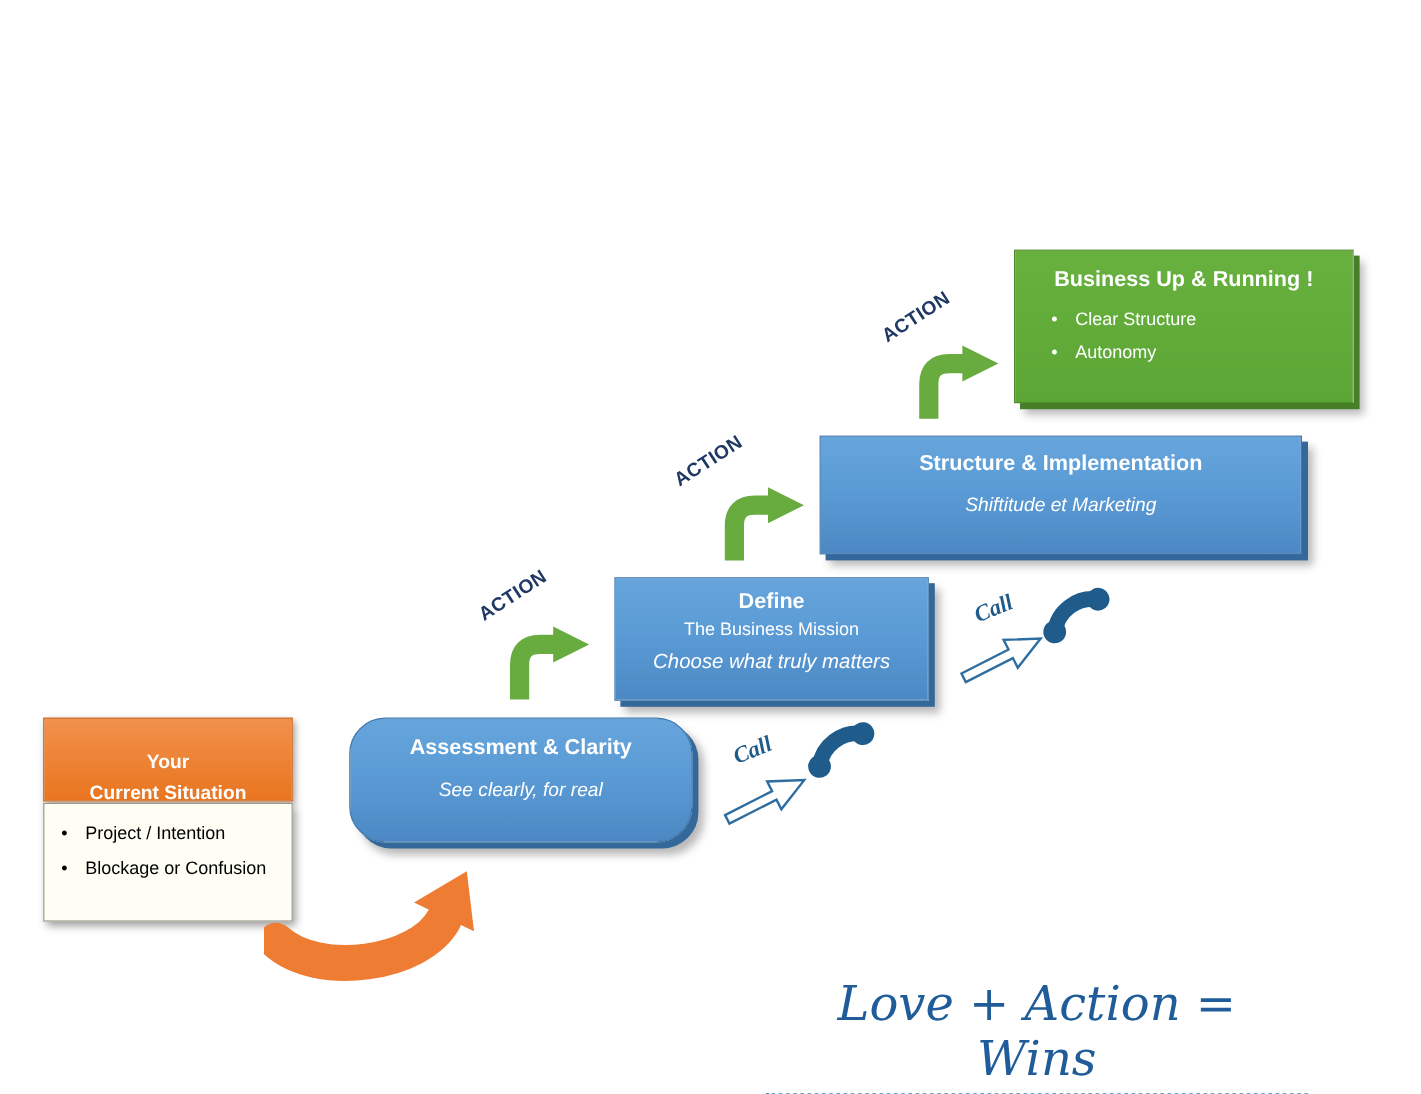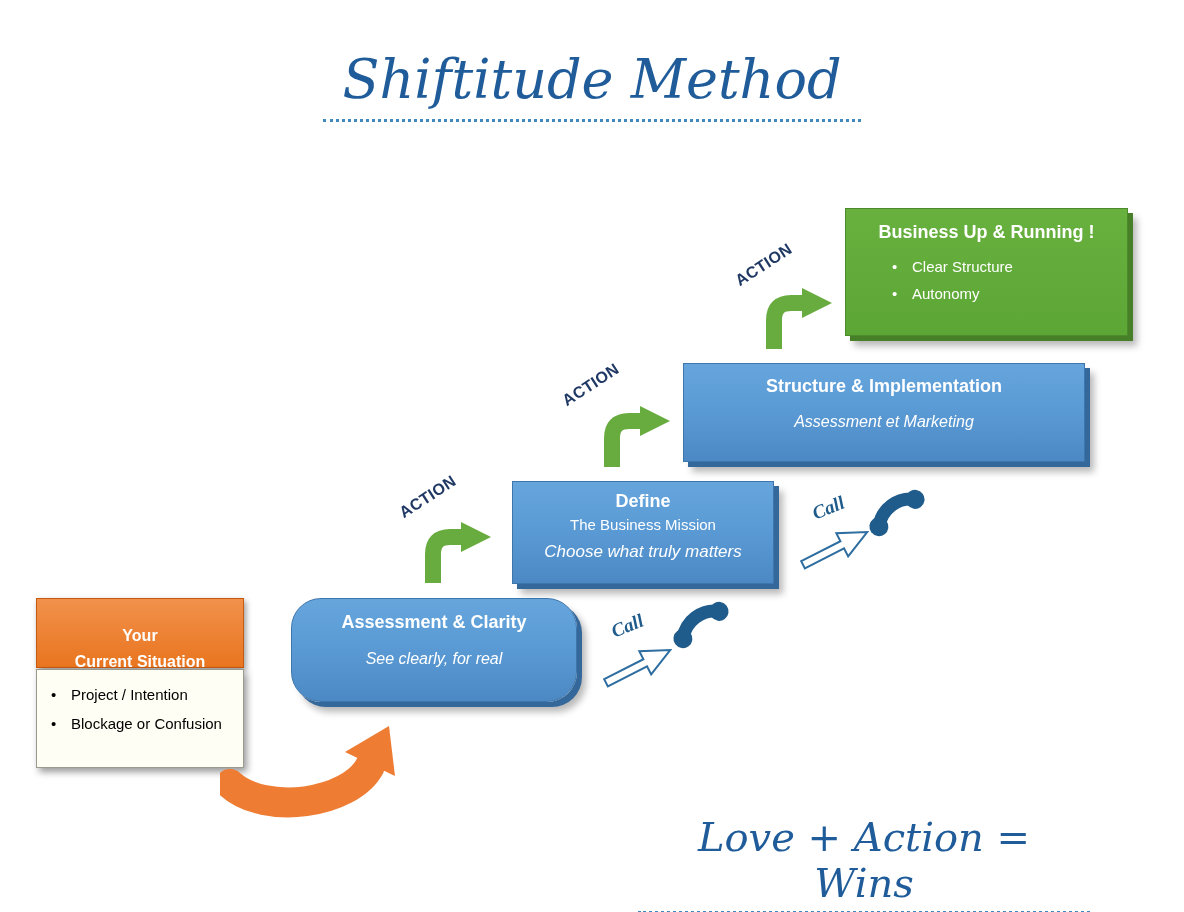--- a/index.html
+++ b/index.html
@@ -33,21 +33,21 @@
   }
   .box.greenbg {
     background:linear-gradient(180deg,#68B13F 0%,#5CA635 100%);
     border:1px solid #4C8A2B;
     box-shadow:5px 5px 0 #477F28, 9px 10px 7px rgba(0,0,0,0.28);
   }
   .box-title { font-weight:bold; font-size:18px; }
   .box-sub { font-style:italic; font-size:16px; }
 
   .box.result { left:845px; top:208px; width:283px; height:128px; padding-top:13px; }
-  .result-bullets { margin-top:10px; text-align:left; padding-left:44px; }
+  .result-bullets { margin-top:10px; text-align:left; padding-left:28px; }
   .bullet { position:relative; padding-left:22px; font-size:15px; line-height:27px; }
   .bullet::before { content:"\2022"; position:absolute; left:2px; }
 
   .box.structure { left:683px; top:363px; width:402px; height:99px; padding-top:12px; }
   .box.structure .box-sub { margin-top:16px; }
 
   .box.define { left:512px; top:481px; width:262px; height:103px; padding-top:9px; }
   .box.define .box-title { font-size:18px;text-align:center; }
   .define-line2 { font-size:15px; margin-top:4px; }
   .define-line3 { font-size:17px; font-style:italic; margin-top:9px; }
@@ -97,35 +97,32 @@
   .phone-1 { left:868px; top:484px; }
   .phone-2 { left:672px; top:596px; }
   .swoosh { left:220px; top:714px; }
   .iconwrap { line-height:0; }
 </style>
 </head>
 <body>
 
 <div class="canvas">
 
-  <div class="abs title-wrap">
-    <span class="script-title">Shiftitude Method</span>
-  </div>
 
   <div class="abs box greenbg result">
     <div class="box-title">Business Up &amp; Running !</div>
     <div class="result-bullets">
       <div class="bullet">Clear Structure</div>
       <div class="bullet">Autonomy</div>
     </div>
   </div>
 
   <div class="abs box blue structure">
     <div class="box-title">Structure &amp; Implementation</div>
-    <div class="box-sub">Assessment et Marketing</div>
+    <div class="box-sub">Shiftitude et Marketing</div>
   </div>
 
   <div class="abs box blue define">
     <div class="box-title">Define</div>
     <div class="define-line2">The Business Mission</div>
     <div class="define-line3">Choose what truly matters</div>
   </div>
 
   <div class="abs box blue assessment">
     <div class="box-title">Assessment &amp; Clarity</div>

